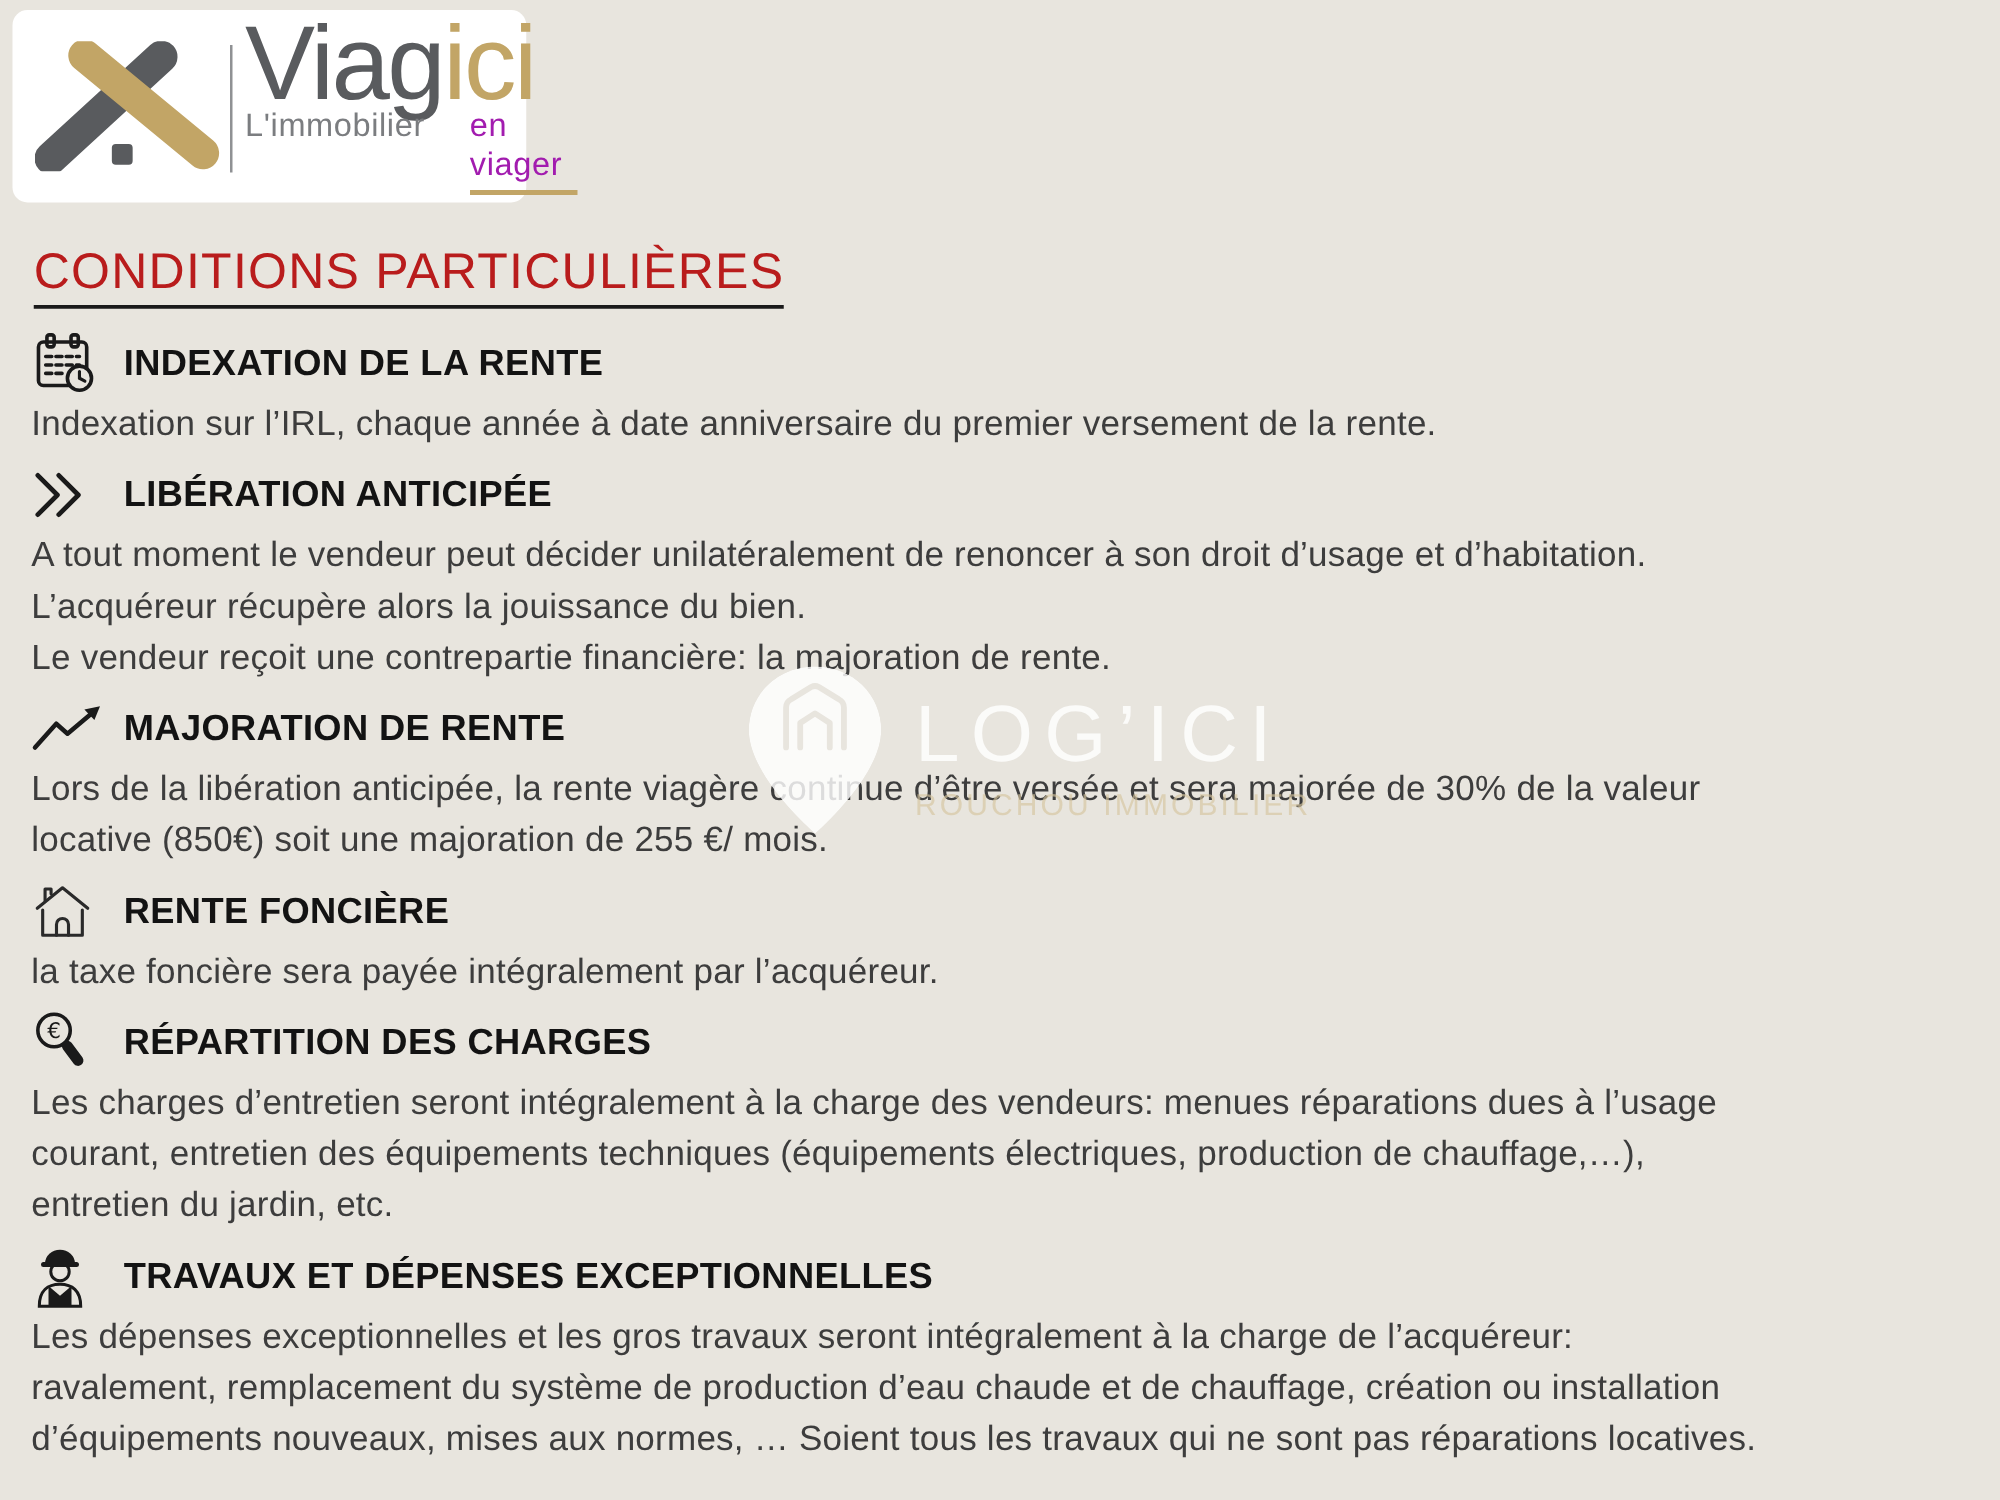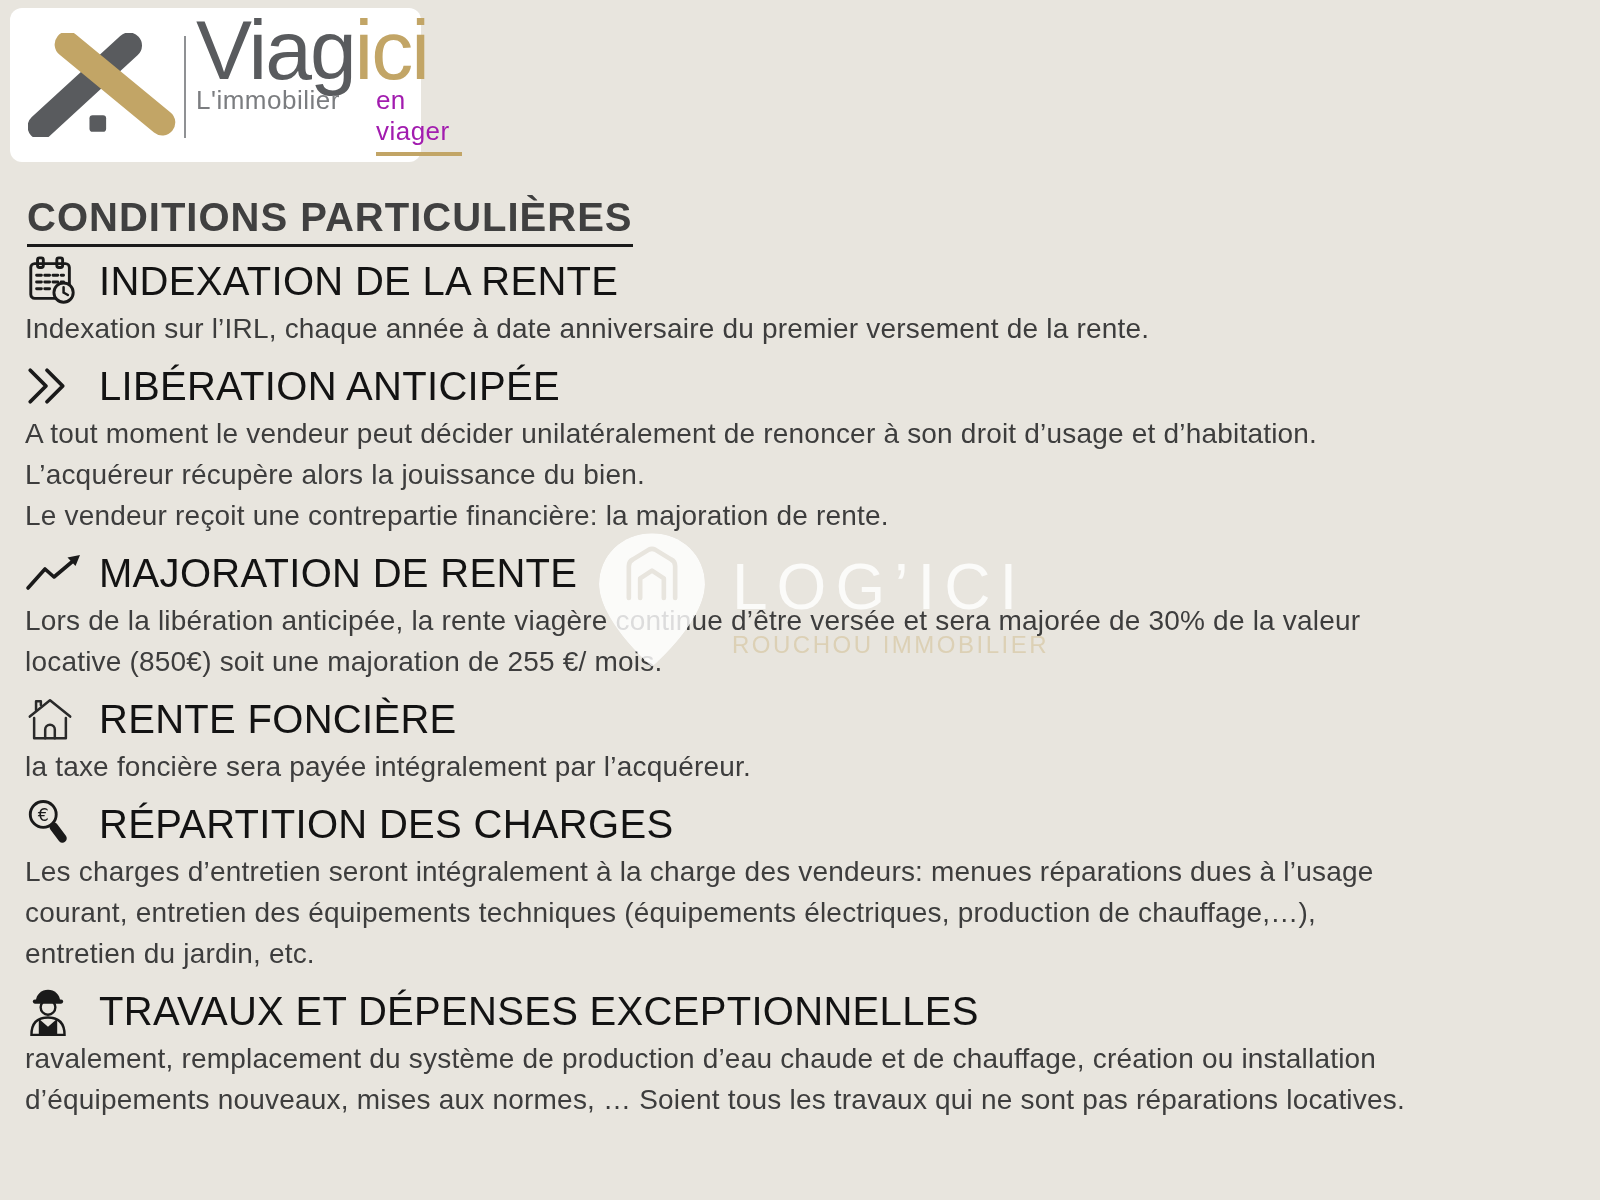--- a/index.html
+++ b/index.html
@@ -28,29 +28,29 @@
   .logo-name .gold{color:#c2a566;}
   .logo-tagline{display:flex;gap:36px;margin-top:1px;align-items:baseline;}
   .tg-left{font-size:26px;color:#7b7d80;letter-spacing:0.5px;}
   .tg-right{
     font-size:26px;color:#a21caf;letter-spacing:0.5px;
     border-bottom:4px solid #c2a566;padding:0 12px 5px 0;
   }
   
   .content{position:absolute;left:25px;top:195px;width:1555px;}
   .doc-title{
-    margin:0 0 16px 2px;
-    font-size:40px;font-weight:700;letter-spacing:1px;
-    color:#404040;
+    margin:0 0 26px 2px;
+    font-size:40px;font-weight:400;letter-spacing:1px;
+    color:#b91c1c;
   }
   .doc-title .underlined{border-bottom:3px solid #1a1a1a;padding-bottom:5px;}
   .section{margin-bottom:12px;}
   .sec-head{display:flex;align-items:center;gap:14px;height:50px;}
   .sec-icon{width:60px;display:flex;align-items:center;justify-content:flex-start;flex:0 0 auto;}
-  .sec-title{font-size:40px;font-weight:400;color:#131313;letter-spacing:0.3px;white-space:nowrap;}
+  .sec-title{font-size:29px;font-weight:700;color:#131313;letter-spacing:0.3px;white-space:nowrap;}
   .sec-body{margin-top:2px;}
   .sec-body .line{
     font-size:28px;line-height:41px;color:#3d3d3d;
     white-space:nowrap;letter-spacing:0.2px;
   }
   
   .watermark{
     position:absolute;left:598px;top:532px;
     display:flex;align-items:center;gap:26px;
     pointer-events:none;z-index:5;
@@ -195,20 +195,21 @@
             <circle cx="25" cy="22" r="8" fill="none" stroke="#1a1a1a" stroke-width="2.6"></circle>
             <path d="M12 15 A13 12 0 0 1 38 15 Z" fill="#1a1a1a"></path>
             <rect x="8.5" y="13.5" width="33" height="4.5" rx="2.2" fill="#1a1a1a"></rect>
             <path d="M7 52 C7 38.5 14.5 33 25 33 C35.5 33 43 38.5 43 52 Z" fill="none" stroke="#1a1a1a" stroke-width="2.6"></path>
             <path d="M15 34.5 L25 43 L35 34.5 L35 52 L15 52 Z" fill="#1a1a1a"></path>
           </svg>
         </span>
         <span class="sec-title">TRAVAUX ET DÉPENSES EXCEPTIONNELLES</span>
       </div>
       <div class="sec-body">
+        <div class="line">Les dépenses exceptionnelles et les gros travaux seront intégralement à la charge de l’acquéreur:</div>
         <div class="line">ravalement, remplacement du système de production d’eau chaude et de chauffage, création ou installation</div>
         <div class="line">d’équipements nouveaux, mises aux normes, … Soient tous les travaux qui ne sont pas réparations locatives.</div>
       </div>
     </div>
 
   </div>
 
   <div class="watermark">
     <svg class="wm-pin" viewBox="0 0 105 132">
       <defs>

